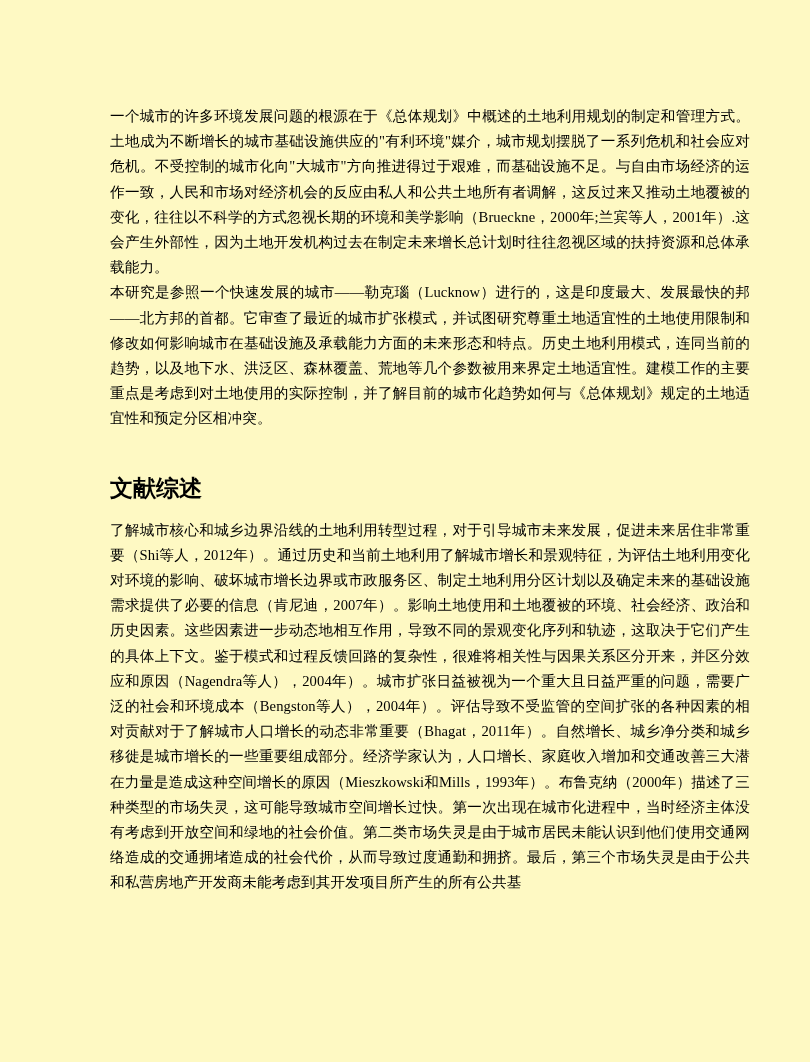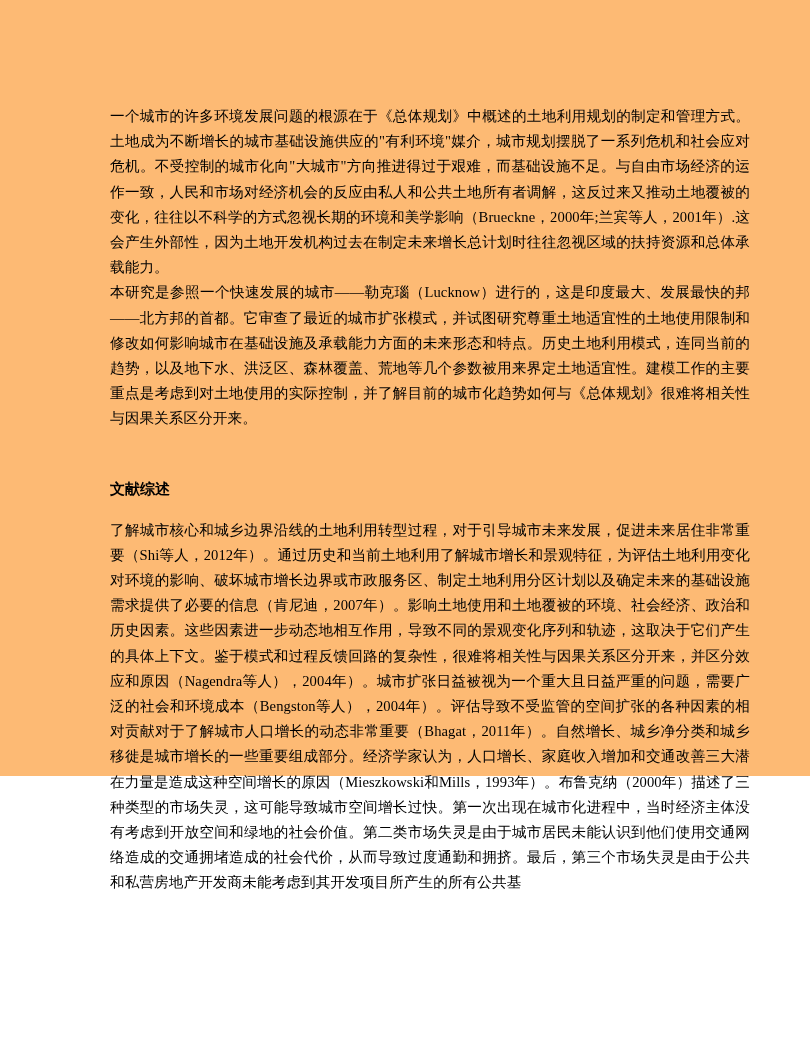--- a/index.html
+++ b/index.html
@@ -10,57 +10,57 @@
   body {
     width: 810px;
     height: 1062px;
     font-family: "Liberation Serif", "DejaVu Serif", serif;
     color: #000000;
     overflow: hidden;
   }
   .page {
     box-sizing: border-box;
     width: 810px;
-    height: 776px;
+    height: 1062px;
     padding: 104px 60px 0 110px;
-    background: #fdba74;
+    background: #fef9c3;
   }
   .body-block {
     font-size: 14.6px;
     line-height: 25.2px;
     text-align: justify;
     text-justify: inter-ideograph;
     letter-spacing: 0.1px;
   }
   .body-block p {
     margin: 0;
     text-indent: 0;
   }
   .section-heading {
-    font-size: 15px;
+    font-size: 23px;
     font-weight: bold;
     line-height: 26px;
     margin: 0;
     padding: 0;
   }
   .gap-before-heading {
     height: 44px;
   }
   .gap-after-heading {
     height: 16px;
   }
 </style>
 </head>
 <body>
 
 <div class="page">
 
   <div class="body-block">
     <p>一个城市的许多环境发展问题的根源在于《总体规划》中概述的土地利用规划的制定和管理方式。土地成为不断增长的城市基础设施供应的"有利环境"媒介，城市规划摆脱了一系列危机和社会应对危机。不受控制的城市化向"大城市"方向推进得过于艰难，而基础设施不足。与自由市场经济的运作一致，人民和市场对经济机会的反应由私人和公共土地所有者调解，这反过来又推动土地覆被的变化，往往以不科学的方式忽视长期的环境和美学影响（Brueckne，2000年;兰宾等人，2001年）.这会产生外部性，因为土地开发机构过去在制定未来增长总计划时往往忽视区域的扶持资源和总体承载能力。</p>
-    <p>本研究是参照一个快速发展的城市——勒克瑙（Lucknow）进行的，这是印度最大、发展最快的邦——北方邦的首都。它审查了最近的城市扩张模式，并试图研究尊重土地适宜性的土地使用限制和修改如何影响城市在基础设施及承载能力方面的未来形态和特点。历史土地利用模式，连同当前的趋势，以及地下水、洪泛区、森林覆盖、荒地等几个参数被用来界定土地适宜性。建模工作的主要重点是考虑到对土地使用的实际控制，并了解目前的城市化趋势如何与《总体规划》很难将相关性与因果关系区分开来。</p>
+    <p>本研究是参照一个快速发展的城市——勒克瑙（Lucknow）进行的，这是印度最大、发展最快的邦——北方邦的首都。它审查了最近的城市扩张模式，并试图研究尊重土地适宜性的土地使用限制和修改如何影响城市在基础设施及承载能力方面的未来形态和特点。历史土地利用模式，连同当前的趋势，以及地下水、洪泛区、森林覆盖、荒地等几个参数被用来界定土地适宜性。建模工作的主要重点是考虑到对土地使用的实际控制，并了解目前的城市化趋势如何与《总体规划》规定的土地适宜性和预定分区相冲突。</p>
   </div>
 
   <div class="gap-before-heading"></div>
 
   <h2 class="section-heading">文献综述</h2>
 
   <div class="gap-after-heading"></div>
 
   <div class="body-block">
     <p>了解城市核心和城乡边界沿线的土地利用转型过程，对于引导城市未来发展，促进未来居住非常重要（Shi等人，2012年）。通过历史和当前土地利用了解城市增长和景观特征，为评估土地利用变化对环境的影响、破坏城市增长边界或市政服务区、制定土地利用分区计划以及确定未来的基础设施需求提供了必要的信息（肯尼迪，2007年）。影响土地使用和土地覆被的环境、社会经济、政治和历史因素。这些因素进一步动态地相互作用，导致不同的景观变化序列和轨迹，这取决于它们产生的具体上下文。鉴于模式和过程反馈回路的复杂性，很难将相关性与因果关系区分开来，并区分效应和原因（Nagendra等人），2004年）。城市扩张日益被视为一个重大且日益严重的问题，需要广泛的社会和环境成本（Bengston等人），2004年）。评估导致不受监管的空间扩张的各种因素的相对贡献对于了解城市人口增长的动态非常重要（Bhagat，2011年）。自然增长、城乡净分类和城乡移徙是城市增长的一些重要组成部分。经济学家认为，人口增长、家庭收入增加和交通改善三大潜在力量是造成这种空间增长的原因（Mieszkowski和Mills，1993年）。布鲁克纳（2000年）描述了三种类型的市场失灵，这可能导致城市空间增长过快。第一次出现在城市化进程中，当时经济主体没有考虑到开放空间和绿地的社会价值。第二类市场失灵是由于城市居民未能认识到他们使用交通网络造成的交通拥堵造成的社会代价，从而导致过度通勤和拥挤。最后，第三个市场失灵是由于公共和私营房地产开发商未能考虑到其开发项目所产生的所有公共基</p>

